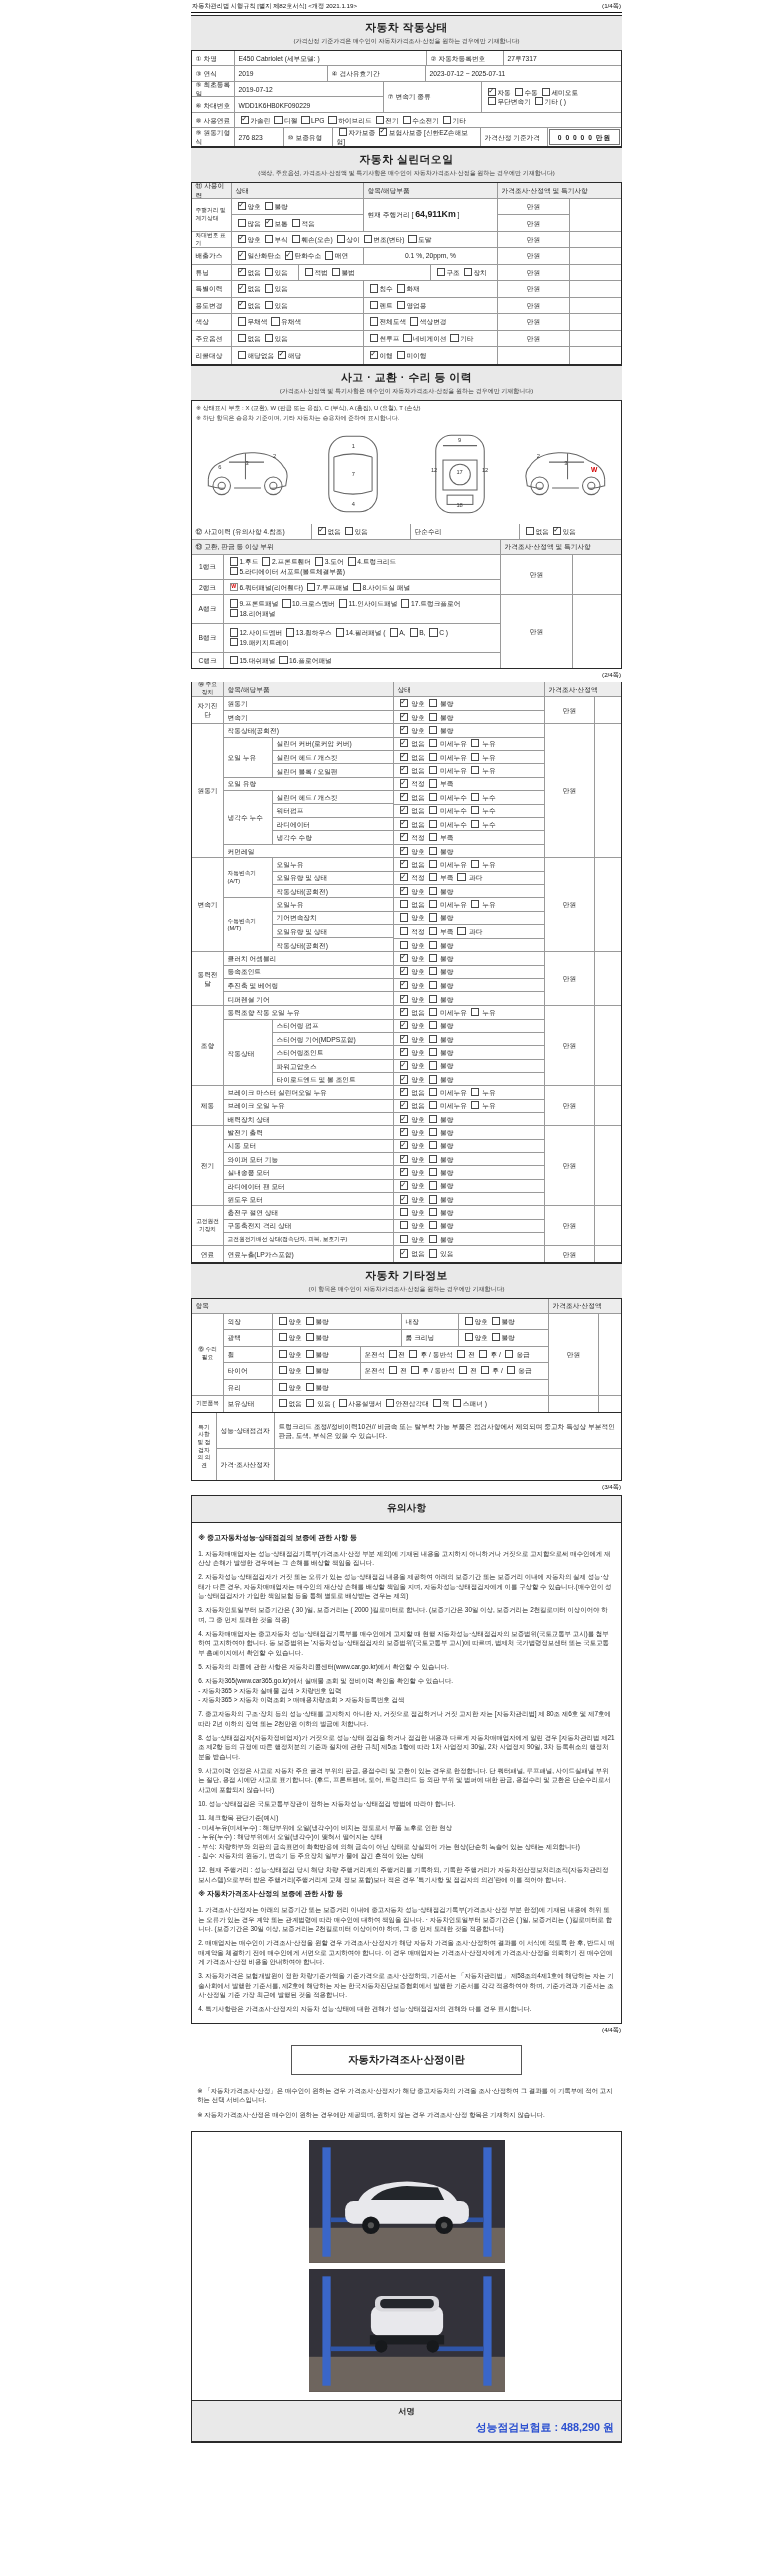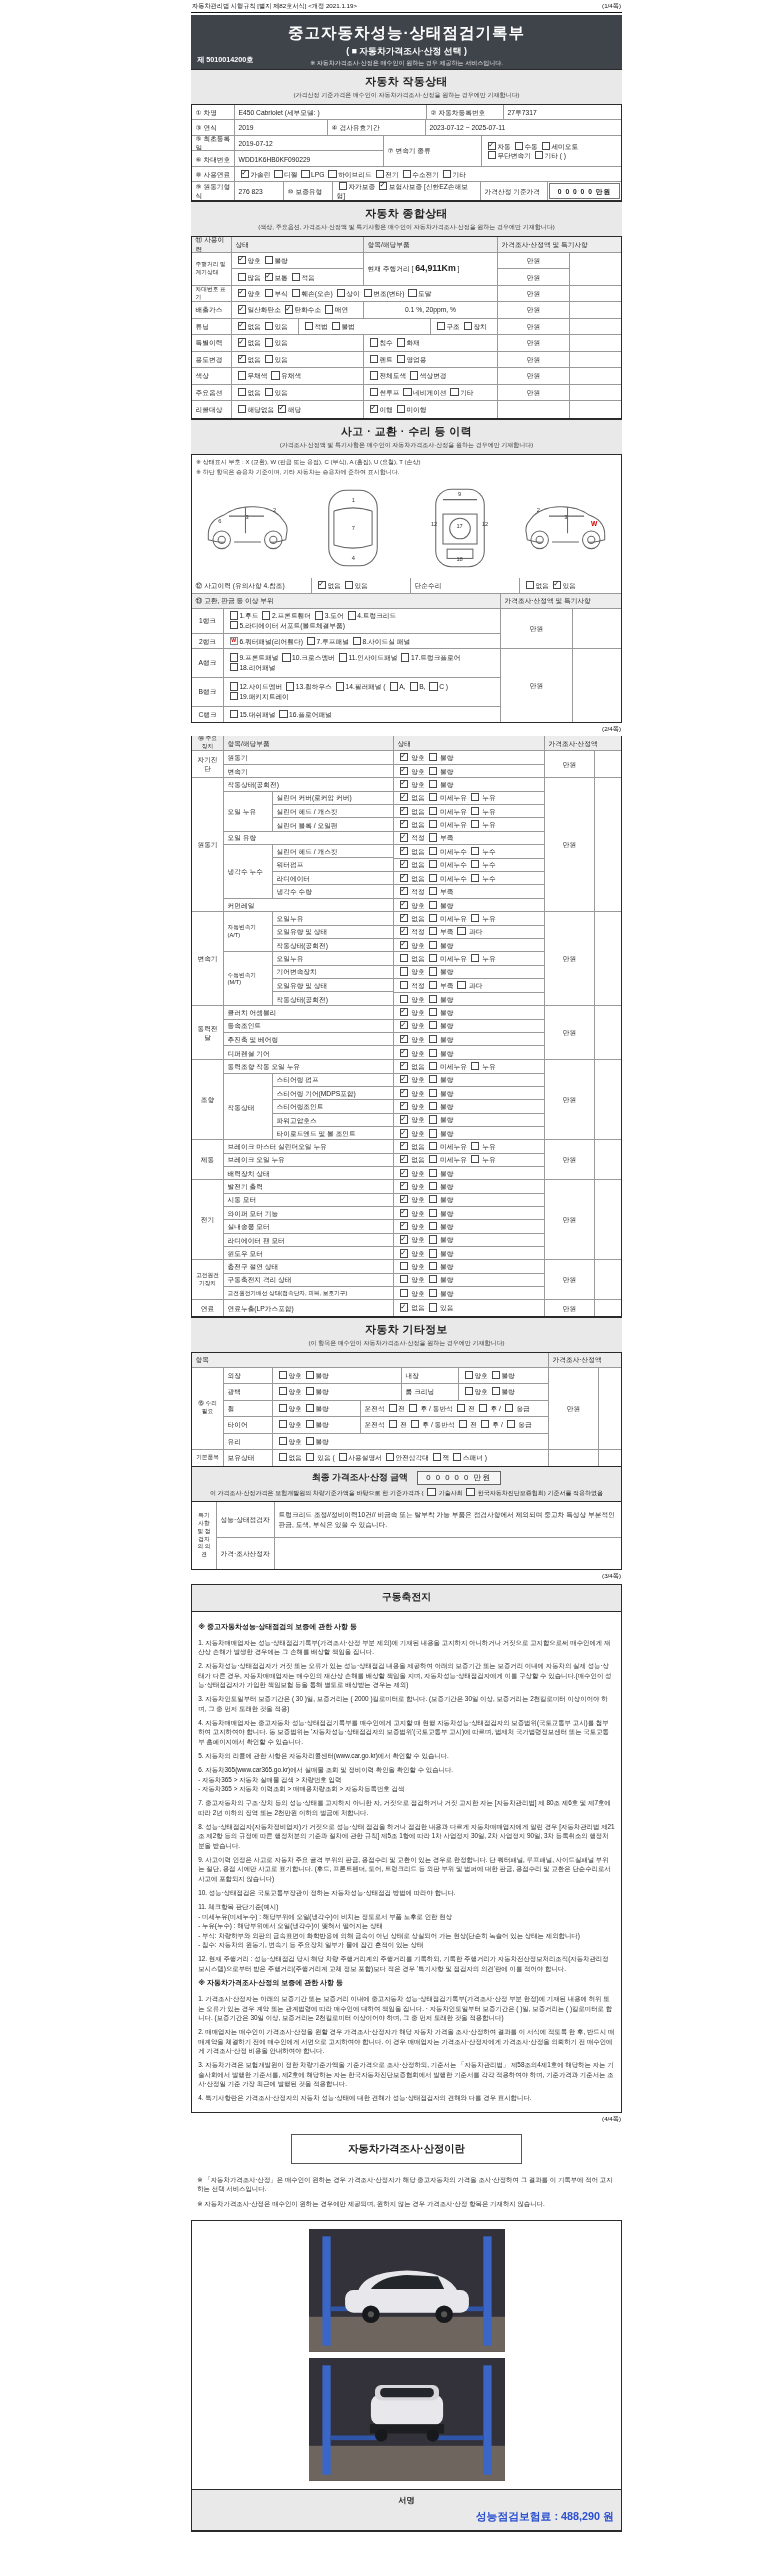--- a/index.html
+++ b/index.html
@@ -83,26 +83,20 @@
 </style>
 </head>
 <body>
 
 <div class="page">
   <div class="topcap">
     <span>자동차관리법 시행규칙 [별지 제82호서식] &lt;개정 2021.1.19&gt;</span>
     <span>(1/4쪽)</span>
   </div>
   <div class="toprule"></div>
-  <div class="dochead">
-    <div class="t">중고자동차성능·상태점검기록부</div>
-    <div class="s">( ■ 자동차가격조사·산정 선택 )</div>
-    <div class="n">※ 자동차가격조사·산정은 매수인이 원하는 경우 제공하는 서비스입니다.</div>
-    <div class="docno">제 5010014200호</div>
-  </div>
   <div id="doc-body">
       <div class="band">
         <div class="bt">자동차 작동상태</div>
         <div class="bs">(가격산정 기준가격은 매수인이 자동차가격조사·산정을 원하는 경우에만 기재합니다)</div>
       </div>
       <div class="tbl">
         <div class="trow " style="height: 15.5px;">
           <div class="tcell lab" style="width: 43px;">
             <span class="cellinner">① 차명</span>
           </div>
@@ -185,21 +179,21 @@
           </div>
           <div class="tcell lab" style="width: 67px;">
             <span class="cellinner">가격산정 기준가격</span>
           </div>
           <div class="tcell grow amount">
             <span class="cellinner">0 0 0 0 0 만원</span>
           </div>
         </div>
       </div>
       <div class="band">
-        <div class="bt">자동차 종합상태</div>
+        <div class="bt">자동차 실린더오일</div>
         <div class="bs">(색상, 주요옵션, 가격조사·산정액 및 특기사항은 매수인이 자동차가격조사·산정을 원하는 경우에만 기재합니다)</div>
       </div>
       <div class="tbl">
         <div class="trow hdr" style="height: 15.5px;">
           <div class="tcell lab" style="width: 40px;">
             <span class="cellinner">⑪ 사용이력</span>
           </div>
           <div class="tcell lab" style="width: 132px;">
             <span class="cellinner">상태</span>
           </div>
@@ -1223,21 +1217,20 @@
             </div>
           </div>
           <div class="tcell price" style="width: 50px;">
             <span class="cellinner"></span>
           </div>
           <div class="tcell grow">
             <span class="cellinner"></span>
           </div>
         </div>
       </div>
-      <div class="finalband"><span class="fl">최종 가격조사·산정 금액</span><span class="fa">0  0  0  0  0 만원</span><div class="fn"><span class="cellinner">이 가격조사·산정가격은 보험개발원의 차량기준가액을 바탕으로 한 기준가격과 ( <span class="cb"></span> 기술사회 <span class="cb"></span> 한국자동차진단보증협회) 기준서를 적용하였음</span></div></div>
       <div class="tbl">
         <div class="trow " style="height: 67px;">
           <div class="tcell vlab small" style="width: 25px;">
             <span class="cellinner">특기사항 및 점검자의 의견</span>
           </div>
           <div class="tcell grow nopad stack" style="padding: 0px;">
             <div class="trow " style="height: 36px;">
               <div class="tcell lab" style="width: 58px;">
                 <span class="cellinner">성능·상태점검자</span>
               </div>
@@ -1251,21 +1244,21 @@
               </div>
               <div class="tcell grow">
                 <span class="cellinner"></span>
               </div>
             </div>
           </div>
         </div>
       </div>
       <div class="pagemark">(3/4쪽)</div>
       <div class="noticebox">
-        <div class="noticehead">구동축전지</div>
+        <div class="noticehead">유의사항</div>
         <div class="paras">
           <p class="nh"><span class="cellinner">※ 중고자동차성능·상태점검의 보증에 관한 사항 등</span></p>
           <p class="np"><span class="cellinner">1. 자동차매매업자는 성능·상태점검기록부(가격조사·산정 부분 제외)에 기재된 내용을 고지하지 아니하거나 거짓으로 고지함으로써 매수인에게 재산상 손해가 발생한 경우에는 그 손해를 배상할 책임을 집니다.</span></p>
           <p class="np"><span class="cellinner">2. 자동차성능·상태점검자가 거짓 또는 오류가 있는 성능·상태점검 내용을 제공하여 아래의 보증기간 또는 보증거리 이내에 자동차의 실제 성능·상태가 다른 경우, 자동차매매업자는 매수인의 재산상 손해를 배상할 책임을 지며, 자동차성능·상태점검자에게 이를 구상할 수 있습니다.(매수인이 성능·상태점검자가 가입한 책임보험 등을 통해 별도로 배상받는 경우는 제외)</span></p>
           <p class="np"><span class="cellinner">3. 자동차인도일부터 보증기간은 ( 30 )일, 보증거리는 ( 2000 )킬로미터로 합니다. (보증기간은 30일 이상, 보증거리는 2천킬로미터 이상이어야 하며, 그 중 먼저 도래한 것을 적용)</span></p>
           <p class="np"><span class="cellinner">4. 자동차매매업자는 중고자동차 성능·상태점검기록부를 매수인에게 고지할 때 현행 자동차성능·상태점검자의 보증범위(국토교통부 고시)를 첨부하여 고지하여야 합니다. 동 보증범위는 '자동차성능·상태점검자의 보증범위'(국토교통부 고시)에 따르며, 법제처 국가법령정보센터 또는 국토교통부 홈페이지에서 확인할 수 있습니다.</span></p>
           <p class="np"><span class="cellinner">5. 자동차의 리콜에 관한 사항은 자동차리콜센터(www.car.go.kr)에서 확인할 수 있습니다.</span></p>
           <p class="np"><span class="cellinner">6. 자동차365(www.car365.go.kr)에서 실매물 조회 및 정비이력 확인을 확인할 수 있습니다.<br>- 자동차365 &gt; 자동차 실매물 검색 &gt; 차량번호 입력<br>- 자동차365 &gt; 자동차 이력조회 &gt; 매매용차량조회 &gt; 자동차등록번호 검색</span></p>
           <p class="np"><span class="cellinner">7. 중고자동차의 구조·장치 등의 성능·상태를 고지하지 아니한 자, 거짓으로 점검하거나 거짓 고지한 자는 [자동차관리법] 제 80조 제6호 및 제7호에 따라 2년 이하의 징역 또는 2천만원 이하의 벌금에 처합니다.</span></p>
           <p class="np"><span class="cellinner">8. 성능·상태점검자(자동차정비업자)가 거짓으로 성능·상태 점검을 하거나 점검한 내용과 다르게 자동차매매업자에게 알린 경우 [자동차관리법 제21조 제2항 등의 규정에 따른 행정처분의 기준과 절차에 관한 규칙] 제5조 1항에 따라 1차 사업정지 30일, 2차 사업정지 90일, 3차 등록취소의 행정처분을 받습니다.</span></p>

